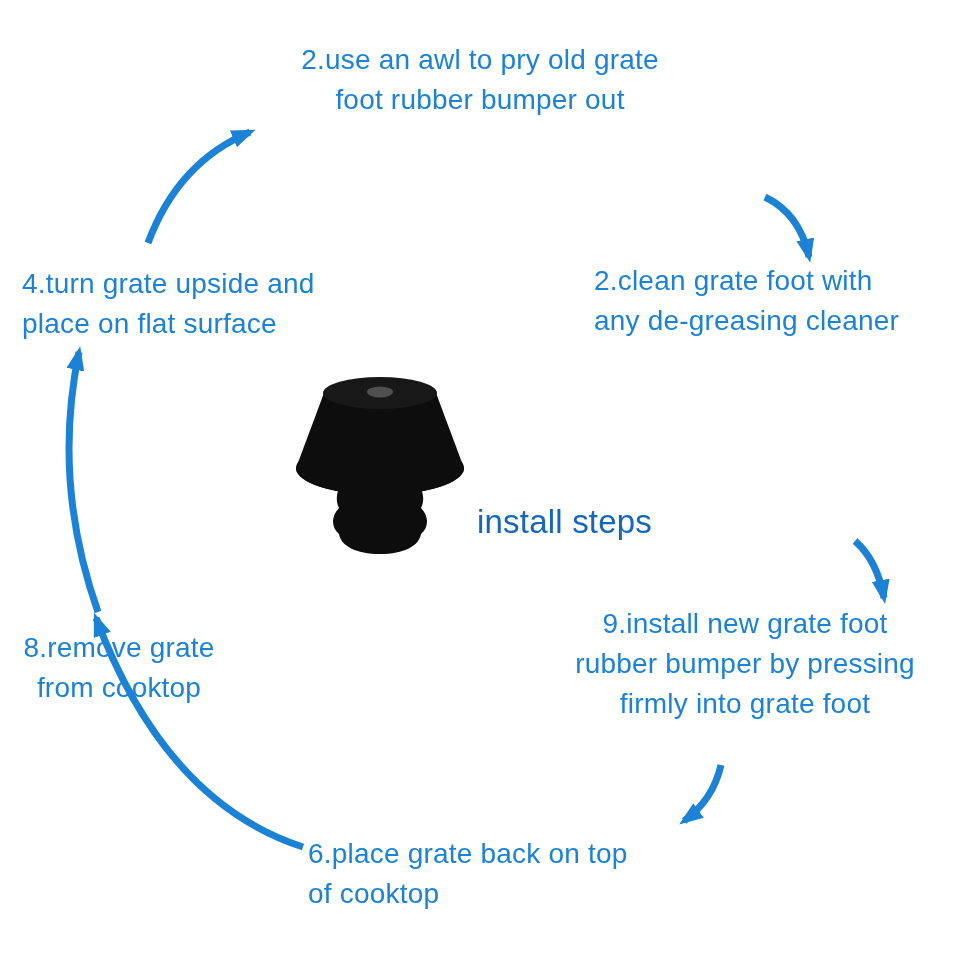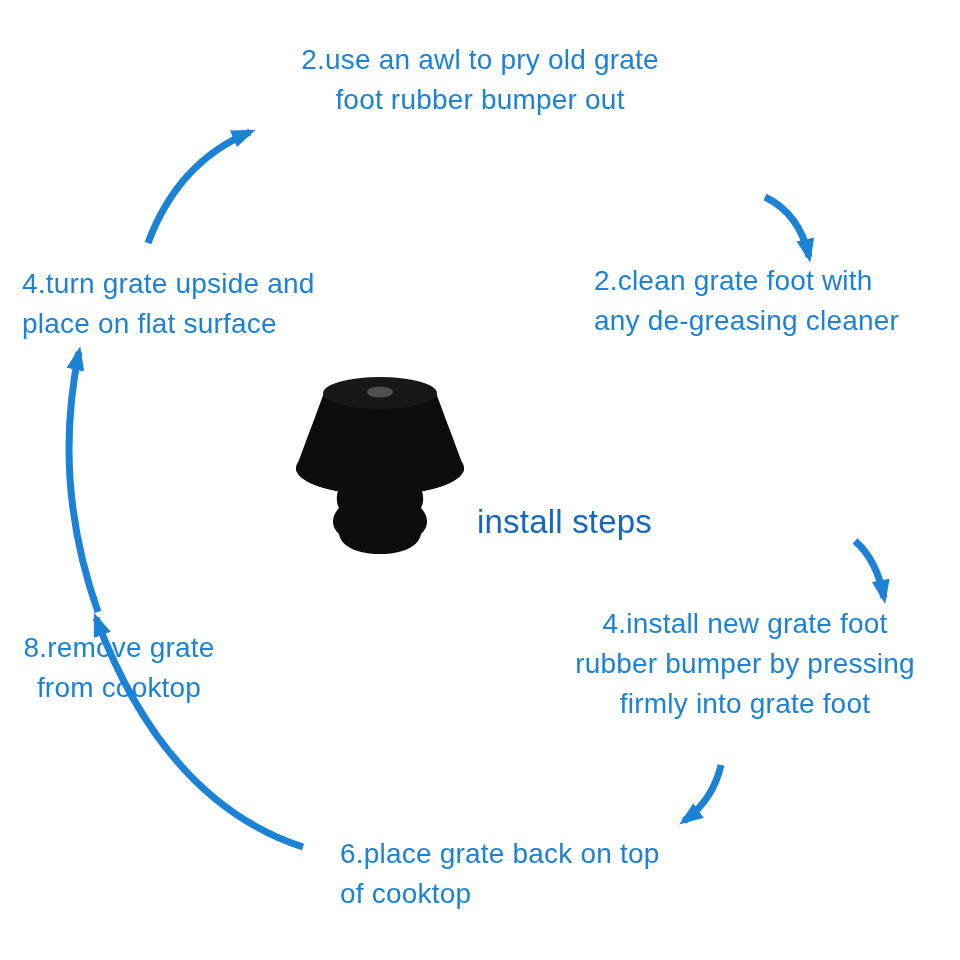--- a/index.html
+++ b/index.html
@@ -22,21 +22,21 @@
     font-size: 28px;
     line-height: 40px;
     white-space: pre-line;
     letter-spacing: 0.2px;
   }
   .s1 { left: 0px;   top: 628px; width: 238px; text-align: center; }
   .s2 { left: 22px;  top: 264px; text-align: left; }
   .s3 { left: 240px; top: 40px;  width: 480px; text-align: center; }
   .s4 { left: 594px; top: 261px; text-align: left; }
   .s5 { left: 535px; top: 604px; width: 420px; text-align: center; }
-  .s6 { left: 308px; top: 834px; text-align: left; margin-left: 32px; }
+  .s6 { left: 308px; top: 834px; text-align: left; }
   .diagram-title {
     position: absolute;
     left: 477px; top: 503px;
     color: var(--title, #1467bd);
     font-size: 33px;
     font-weight: normal;
     letter-spacing: 0.2px;
   }
   .arrow {
     stroke: var(--accent, #1c82d6);
@@ -88,21 +88,21 @@
   </svg>
 
   <div class="step s1">8.remove grate
 from cooktop</div>
   <div class="step s2">4.turn grate upside and
 place on flat surface</div>
   <div class="step s3">2.use an awl to pry old grate
 foot rubber bumper out</div>
   <div class="step s4">2.clean grate foot with
 any de-greasing cleaner</div>
-  <div class="step s5">4.install new grate foot
+  <div class="step s5">9.install new grate foot
 rubber bumper by pressing
 firmly into grate foot</div>
   <div class="step s6">6.place grate back on top
 of cooktop</div>
 
   <div class="diagram-title">install steps</div>
 
 </div>
 
 </body></html>

